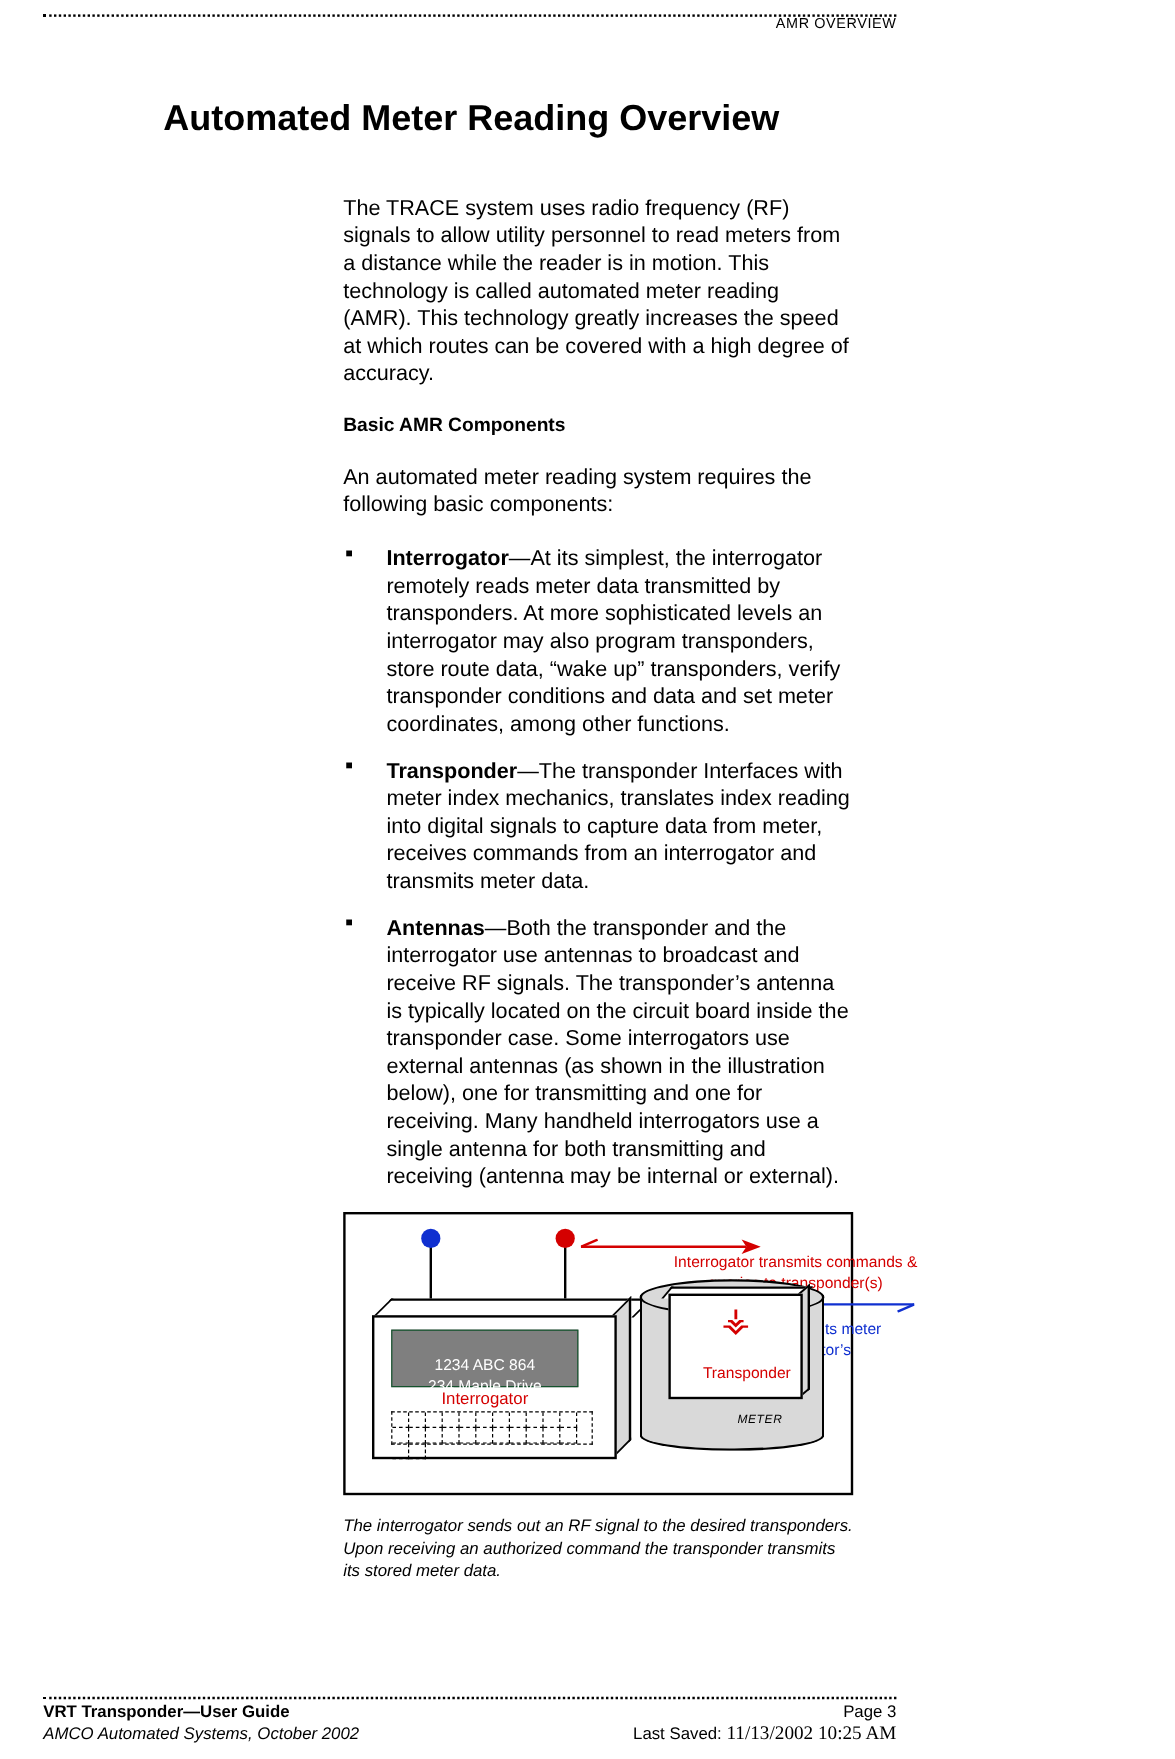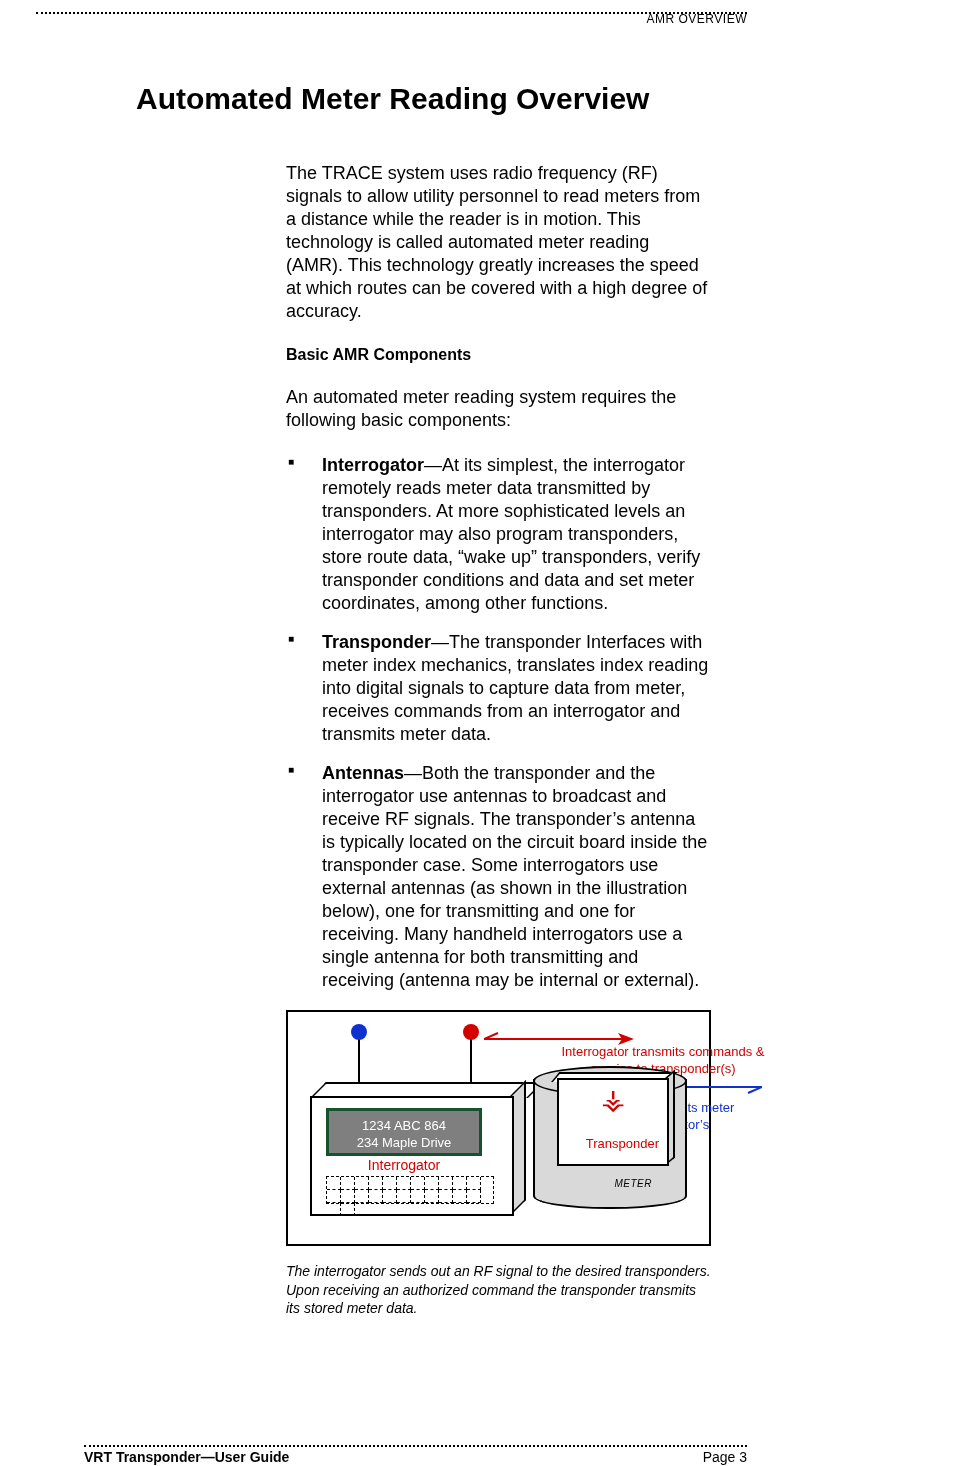--- a/index.html
+++ b/index.html
@@ -123,26 +123,26 @@
     transform: skewY(-45deg);
     transform-origin: top left;
   }
   .device-screen {
     position: absolute;
     left: 38px;
     top: 96px;
     width: 156px;
     height: 48px;
     background: #7f7f7f;
-    border: 3px solid #14532d;
+    border: 1px solid #14532d;
     color: #fff;
     font-size: 13px;
     line-height: 1.3;
     text-align: center;
-    padding-top: 7px;
+    padding-top: 21px;
     box-sizing: border-box;
   }
   .device-label {
     position: absolute;
     left: 38px;
     top: 145px;
     width: 156px;
     text-align: center;
     color: #d40000;
     font-size: 14px;
@@ -321,22 +321,21 @@
     font-size: 14px;
     line-height: 1.3;
     margin-top: 16px;
   }
 
   
   .footer {
     position: absolute;
     left: 36px;
     right: 36px;
-    bottom: 1px;
-    margin-left: 48px;
+    bottom: 12px;
   }
   .footer-rule { border-top: 2px dotted #000; }
   .footer-row {
     display: flex;
     justify-content: space-between;
     font-size: 14px;
     margin-top: 2px;
   }
   .footer-row .left { font-family: Arial; }
   .footer-row .left .b { font-weight: 700; }
@@ -439,15 +438,19 @@
     <div class="caption">The interrogator sends out an RF signal to the desired transponders. Upon receiving an authorized command the transponder transmits its stored meter data.</div>
   </div>
 </div>
 
 <div class="footer">
   <div class="footer-rule"></div>
   <div class="footer-row">
     <span class="left"><span class="b">VRT Transponder—User Guide</span></span>
     <span class="right"><span class="b">Page 3</span></span>
   </div>
+  <div class="footer-row footer-row2">
+    <span class="left"><span class="i">AMCO Automated Systems, October 2002</span></span>
+    <span class="right"><span class="i">Last Saved: </span><span class="right-ts">11/13/2002 10:25 AM</span></span>
+  </div>
 </div>
 
 </div>
 
 </body></html>

